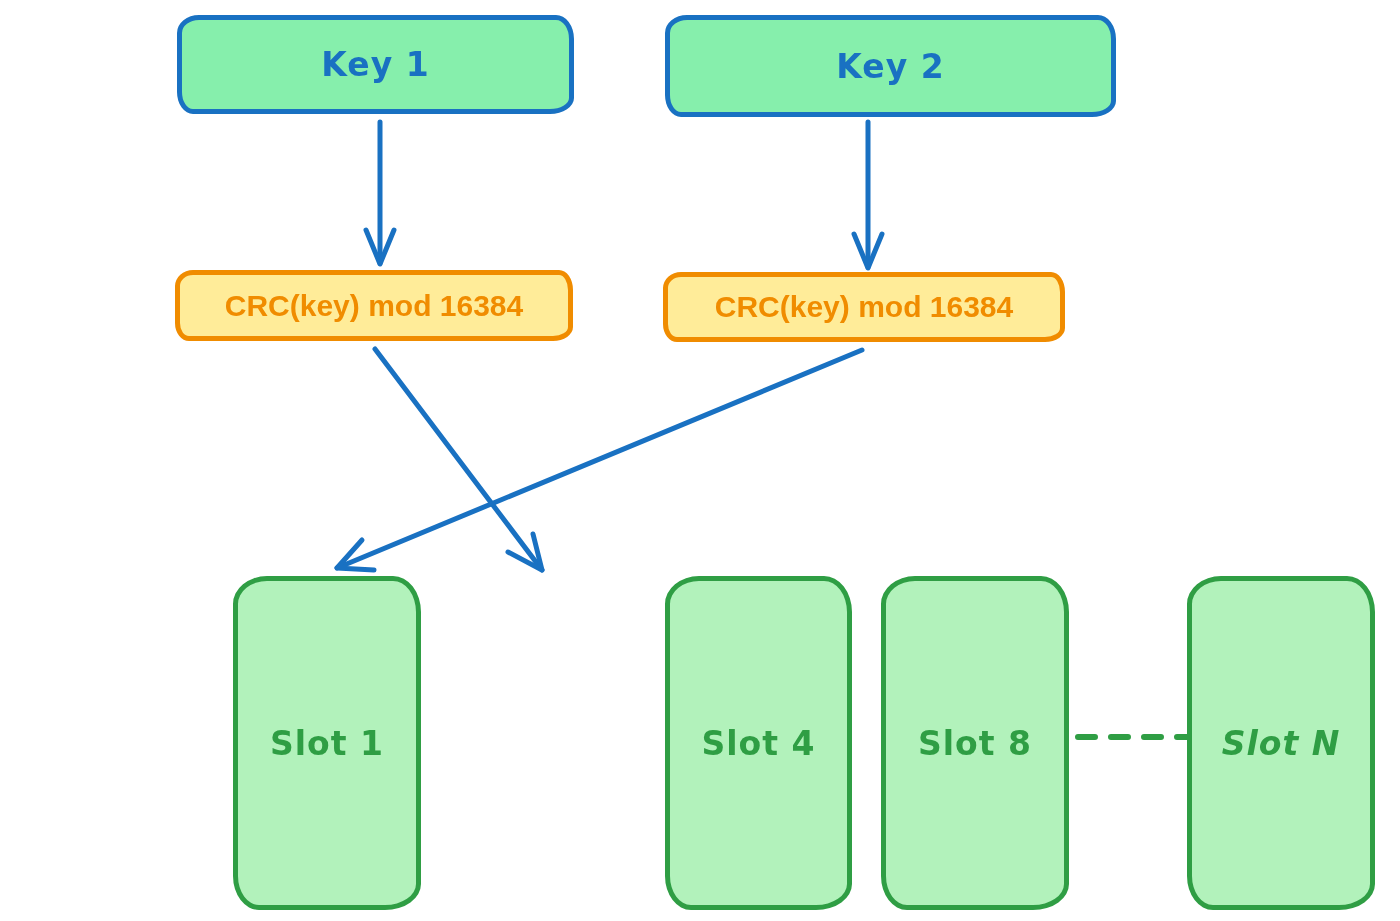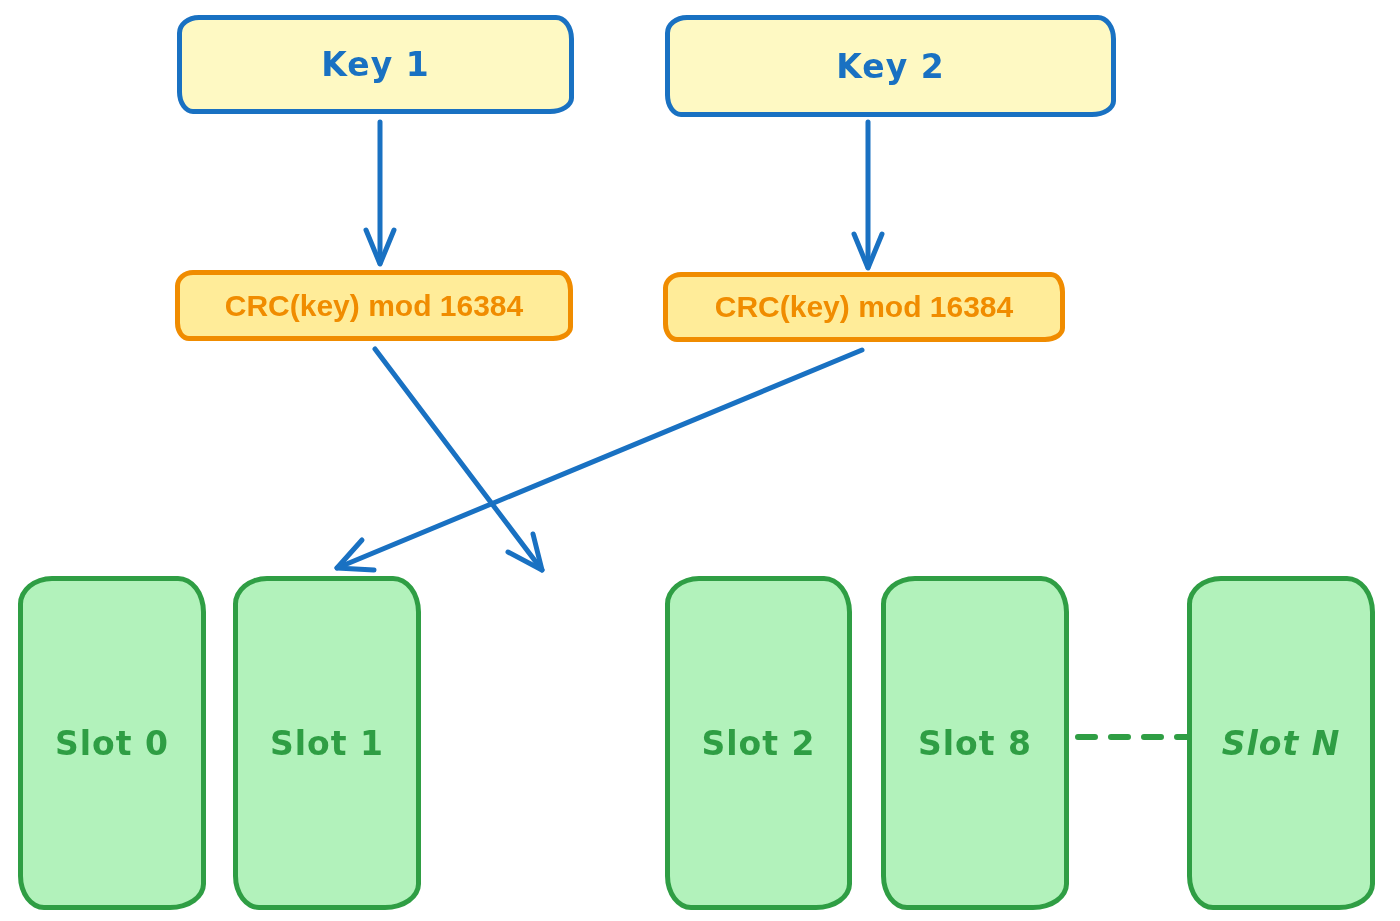--- a/index.html
+++ b/index.html
@@ -18,21 +18,21 @@
   .node {
     position: absolute;
     display: flex;
     align-items: center;
     justify-content: center;
     box-sizing: border-box;
     text-align: center;
   }
   
   .key-box {
-    background: #fef9c3;
+    background: #86efac;
     border: 5px solid #1971c2;
     border-radius: 22px 18px 24px 16px / 18px 24px 16px 22px;
     color: #1971c2;
     font-size: 33px;
     font-weight: 600;
     letter-spacing: 1px;
   }
   
   .hash-box {
     background: #ffec99;
@@ -122,28 +122,25 @@
     <span>Key 2</span>
   </div>
 
   <div class="node hash-box" id="crc1">
     <span>CRC(key) mod 16384</span>
   </div>
   <div class="node hash-box" id="crc2">
     <span>CRC(key) mod 16384</span>
   </div>
 
-  <div class="node slot-box" id="slot0">
-    <span class="slot-label">Slot 0</span>
-  </div>
   <div class="node slot-box" id="slot1">
     <span class="slot-label">Slot 1</span>
   </div>
   <div class="node slot-box" id="slot3">
-    <span class="slot-label">Slot 2</span>
+    <span class="slot-label">Slot 4</span>
   </div>
   <div class="node slot-box" id="slot5">
     <span class="slot-label">Slot 8</span>
   </div>
   <div class="node slot-box" id="slotN">
     <span class="slot-label italic-n">Slot N</span>
   </div>
 
 </div>
 

